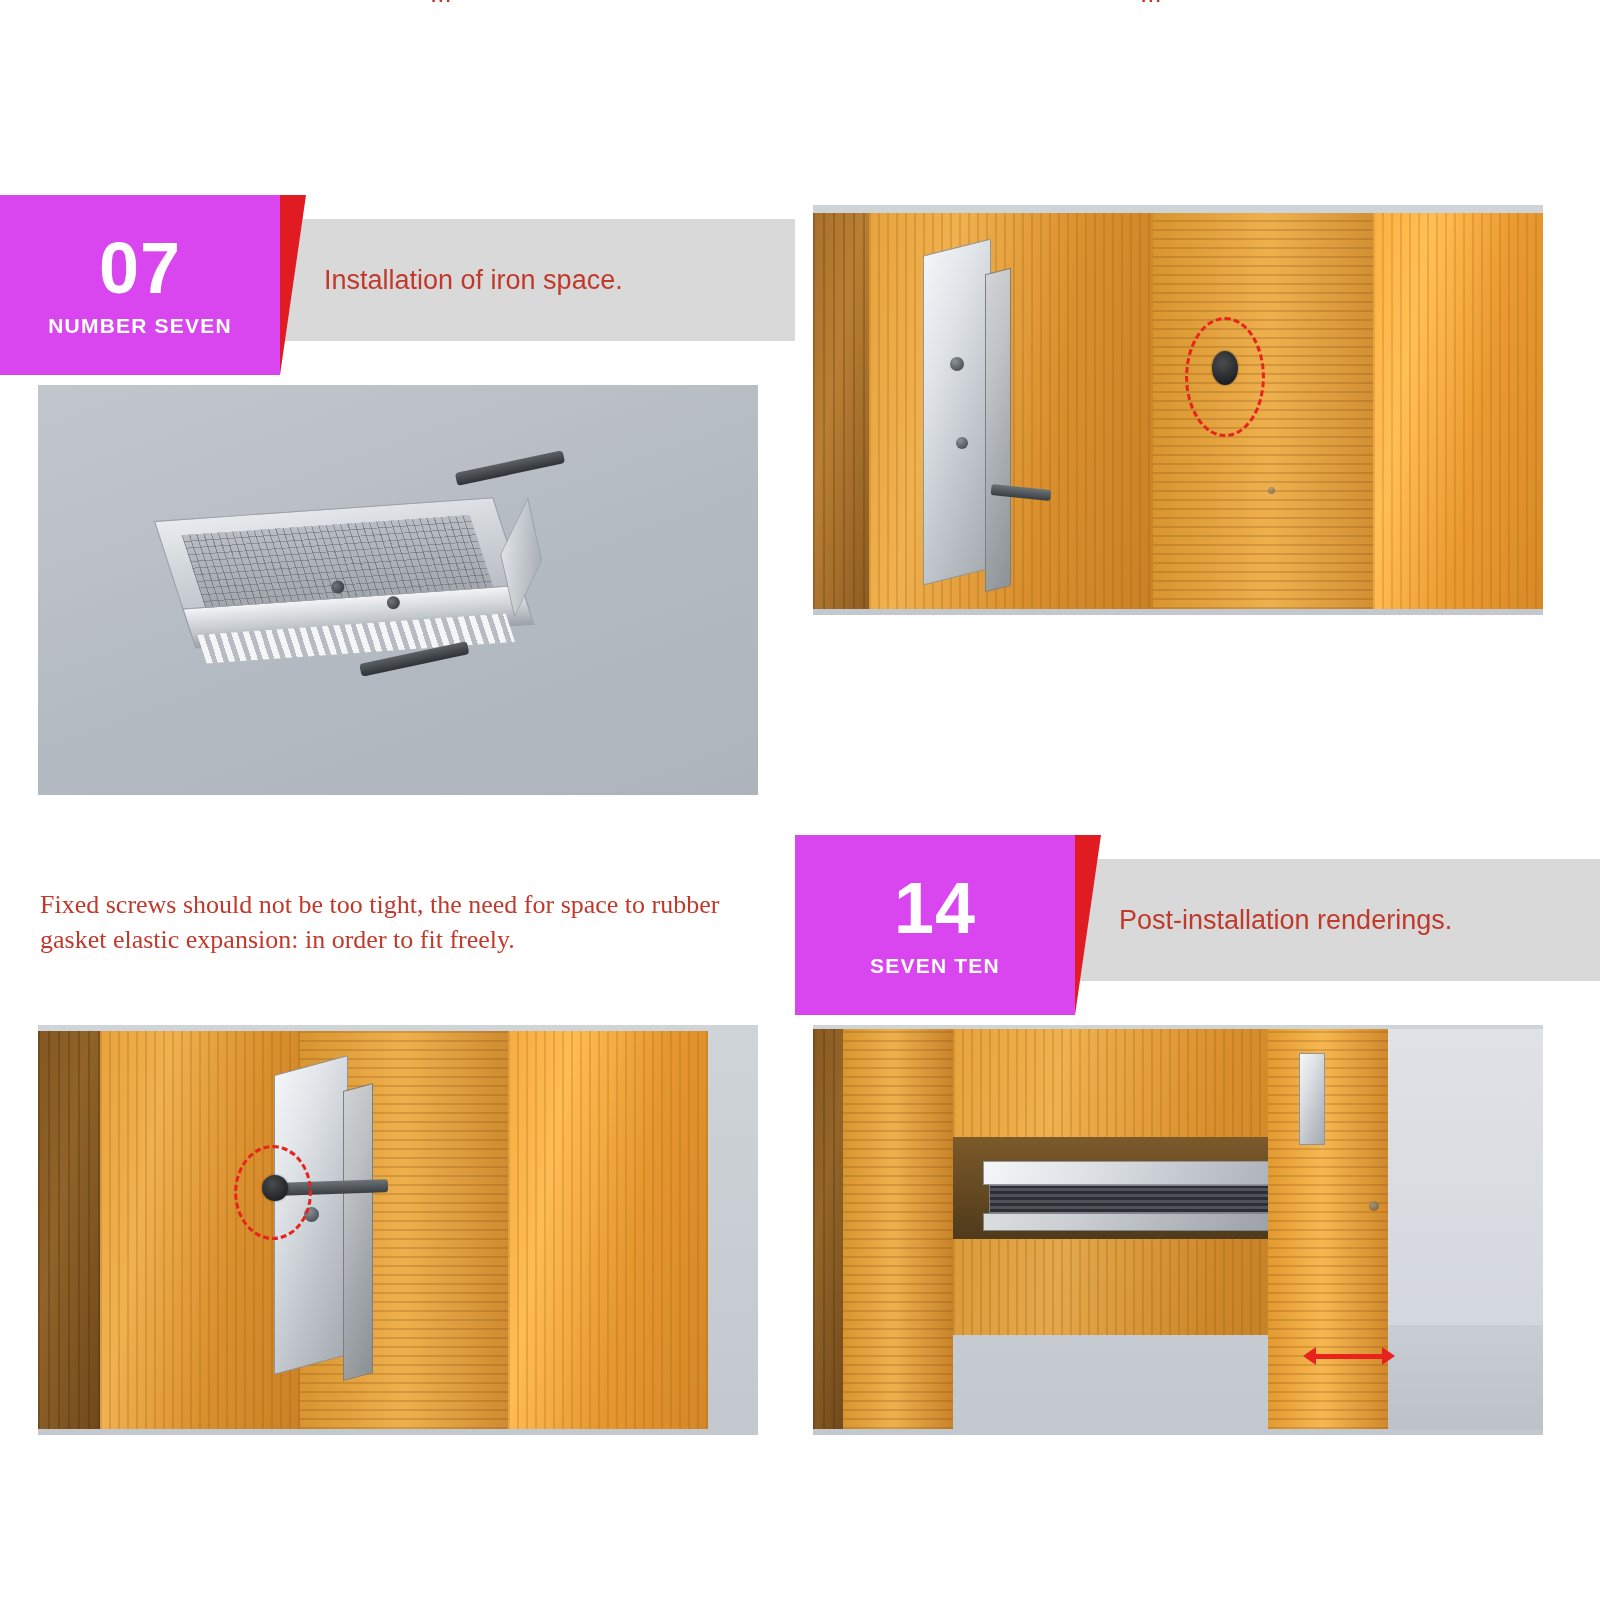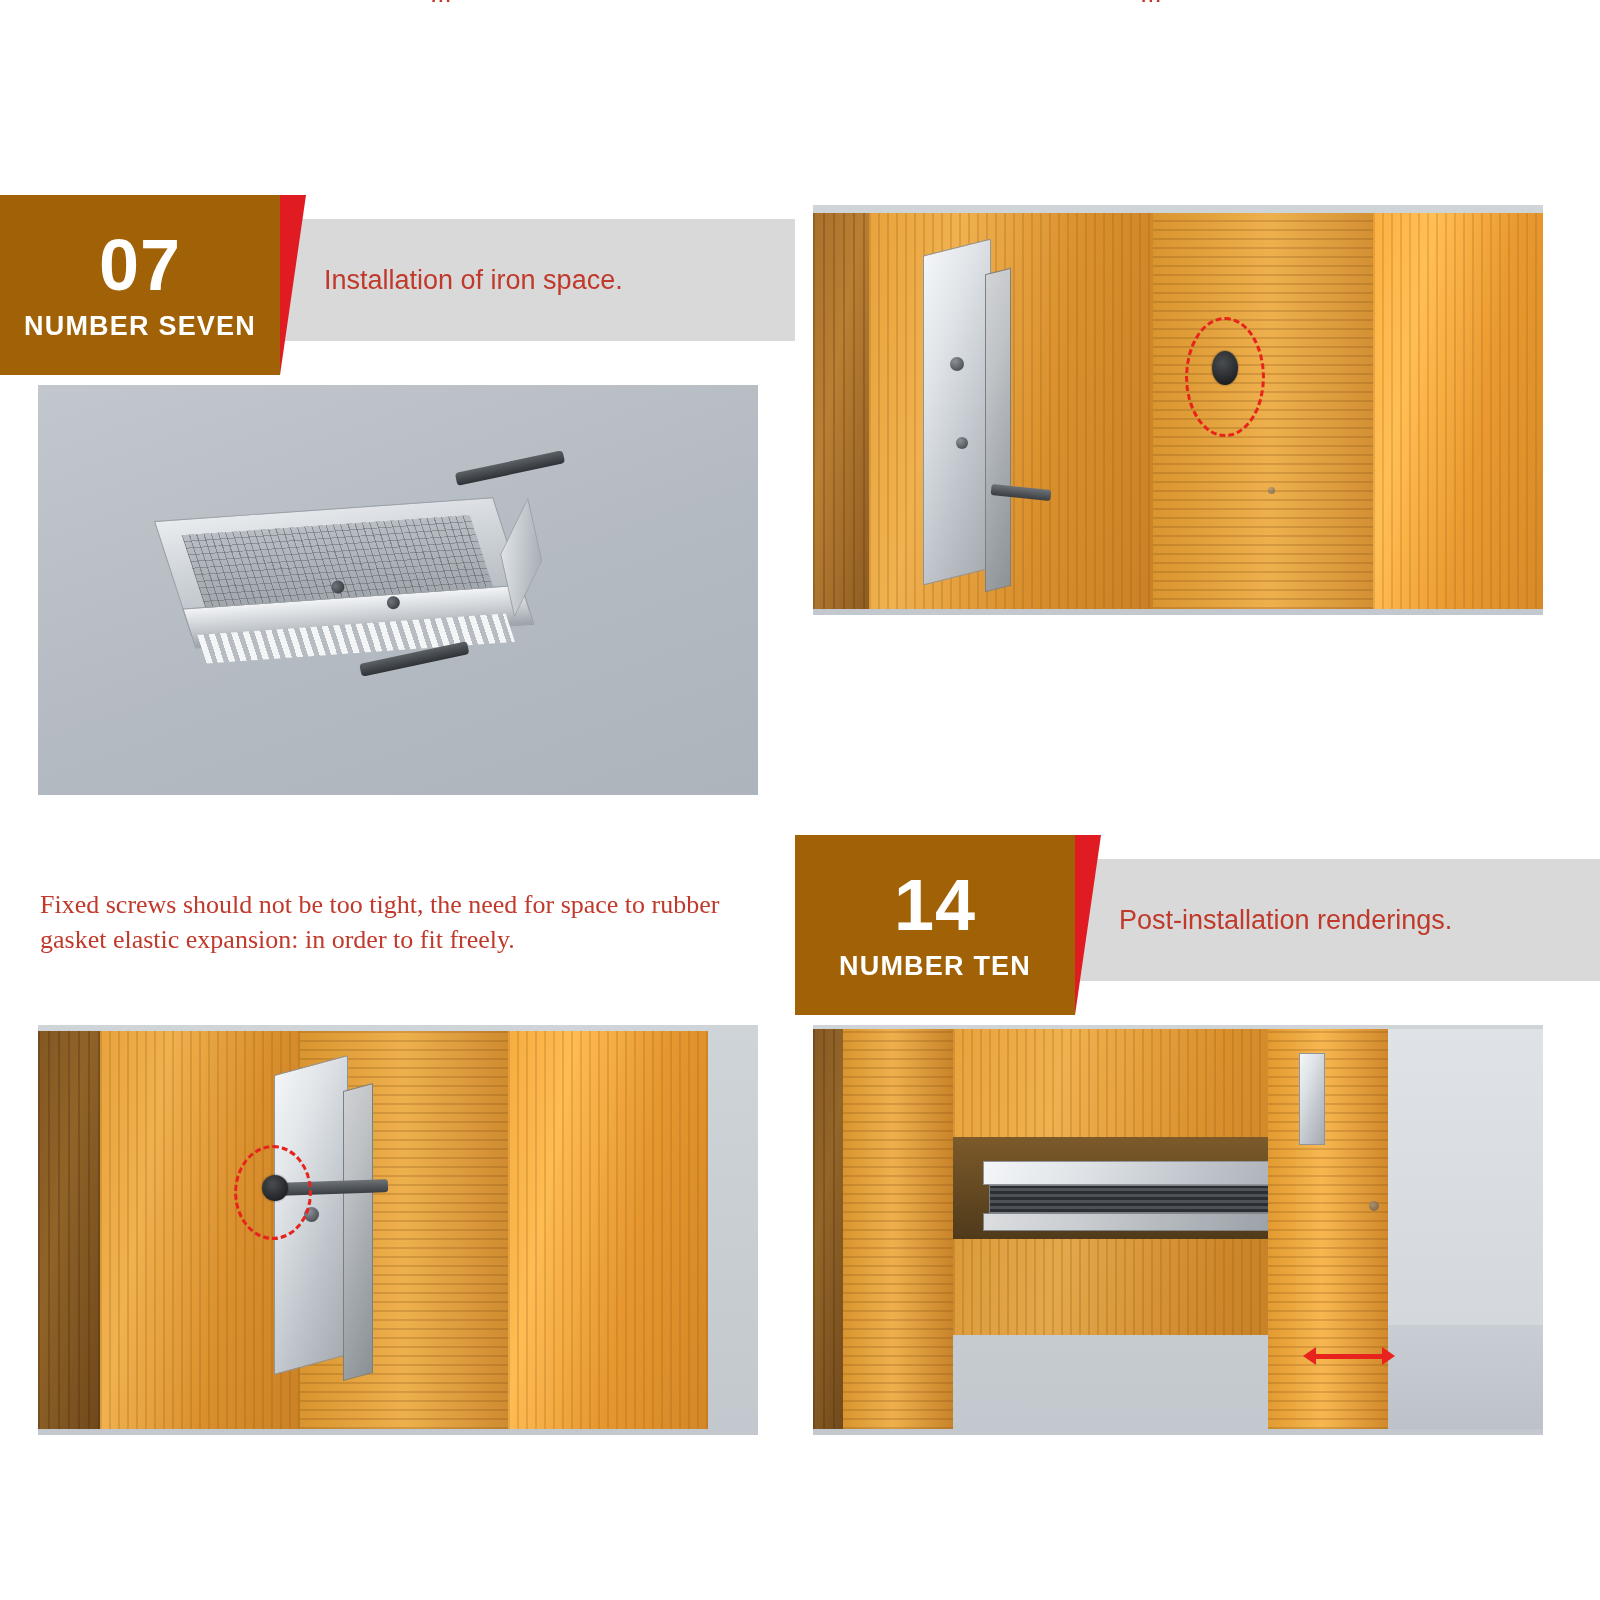--- a/index.html
+++ b/index.html
@@ -30,37 +30,37 @@
   
   .step-head {
     position: relative;
     height: 180px;
     display: flex;
     align-items: stretch;
   }
   .num-badge {
     position: relative;
     width: 280px;
-    background: #a16207;
+    background: #d946ef;
     color: #ffffff;
     display: flex;
     flex-direction: column;
     align-items: center;
     justify-content: center;
     flex: 0 0 auto;
     z-index: 3;
   }
   .num-badge .big {
     font-size: 72px;
     font-weight: bold;
     line-height: 1;
     letter-spacing: 1px;
   }
   .num-badge .small {
-    font-size: 27px;
+    font-size: 21px;
     font-weight: bold;
     letter-spacing: 1.2px;
     margin-top: 10px;
   }
   
   .num-badge::after {
     content: "";
     position: absolute;
     right: -26px;
     top: 0;
@@ -331,21 +331,21 @@
         <div class="bolt" style="left:240px; top:156px; width:110px; height:13px; transform:rotate(-2deg);"></div>
         <div class="hole-dark" style="left:224px; top:150px; width:26px; height:26px;"></div>
         <div class="ellipse-mark" style="left:196px; top:120px; width:78px; height:95px;"></div>
       </div>
     </div>
 
     <div class="cell right">
       <div class="step-head">
         <div class="num-badge">
           <div class="big">14</div>
-          <div class="small">NUMBER TEN</div>
+          <div class="small">SEVEN TEN</div>
         </div>
         <div class="band-wrap">
           <div class="band">Post-installation renderings.</div>
         </div>
       </div>
 
       <div class="photo bg-scene">
 
         <div class="wood dark" style="left:0; top:4px; width:30px; height:400px; filter:brightness(.8);"></div>
         <div class="wood vert" style="left:30px; top:4px; width:110px; height:400px;"></div>

